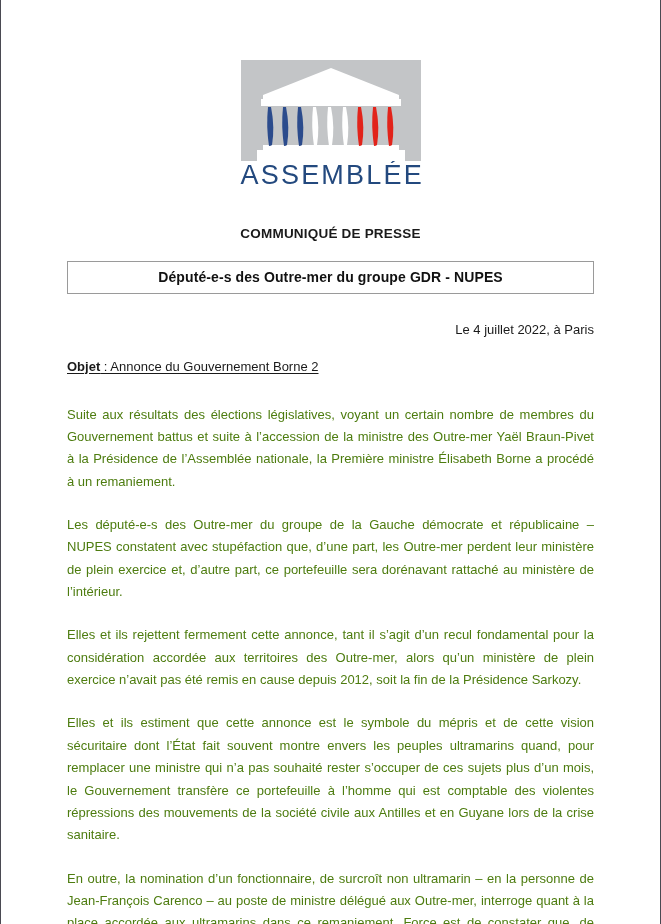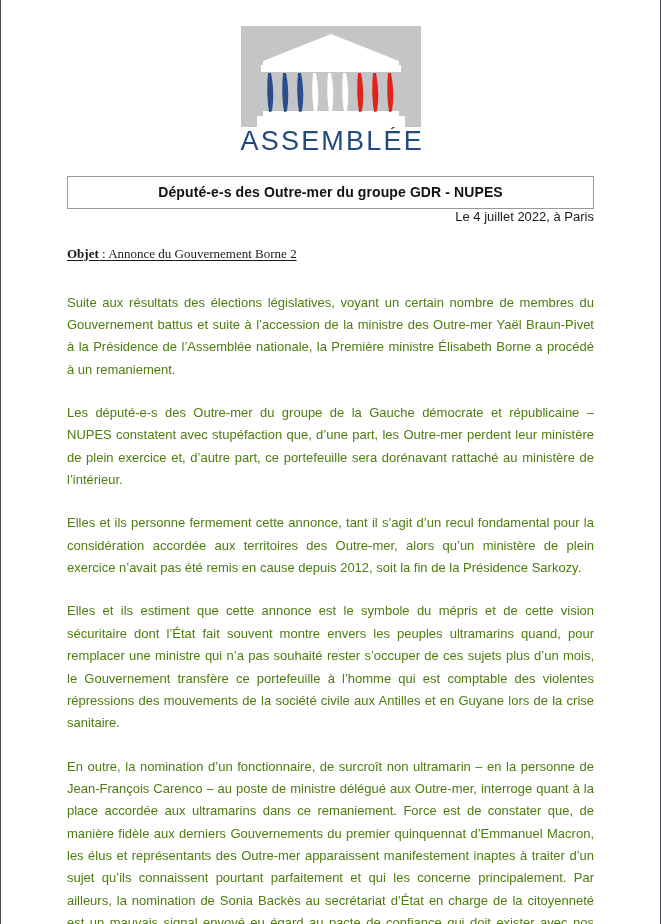--- a/index.html
+++ b/index.html
@@ -21,20 +21,21 @@
     border-right: 1px solid #4a4a52;
     overflow: hidden;
   }
 
   
   .logo-wrap {
     width: 100%;
     padding-top: 26px;
     display: flex;
     justify-content: center;
+    margin-top: 34px;
   }
   .logo {
     width: 180px;
     position: relative;
   }
   .logo-emblem {
     position: relative;
     width: 180px;
     height: 101px;
     background: #c3c5c7;
@@ -77,32 +78,32 @@
     border: 1px solid #9a9a9a;
     text-align: center;
     padding: 7px 6px 8px;
     font-weight: bold;
     font-size: 14px;
     color: #111111;
     letter-spacing: 0.1px;
   }
 
   .date-line {
+    margin-top: 28px;
     text-align: right;
     font-size: 13px;
     color: #1a1a1a;
   }
 
   .subject-line {
     margin-top: 22px;
     font-size: 13px;
     color: #1a1a1a;
     text-decoration: underline;
     text-underline-offset: 2px;
-    font-family: Liberation Serif, serif;
   }
   .subject-line .subject-label { font-weight: bold; }
 
   .paragraphs {
     margin-top: 30px;
   }
   .paragraphs p {
     margin: 0 0 21px 0;
     font-size: 13px;
     line-height: 1.72;
@@ -146,31 +147,32 @@
         </svg>
       </div>
       <div class="logo-text">
         <div class="line1">ASSEMBLÉE</div>
       </div>
     </div>
   </div>
 
   <div class="content">
 
+    <div class="press-heading">COMMUNIQUÉ DE PRESSE</div>
 
     <div class="title-box">Député-e-s des Outre-mer du groupe GDR - NUPES</div>
 
     <div class="date-line">Le 4 juillet 2022, à Paris</div>
 
     <div class="subject-line">
       <span class="subject-label">Objet</span><span> : Annonce du Gouvernement Borne 2</span>
     </div>
 
     <div class="paragraphs">
       <p>Suite aux résultats des élections législatives, voyant un certain nombre de membres du Gouvernement battus et suite à l’accession de la ministre des Outre-mer Yaël Braun-Pivet à la Présidence de l’Assemblée nationale, la Première ministre Élisabeth Borne a procédé à un remaniement.</p>
       <p>Les député-e-s des Outre-mer du groupe de la Gauche démocrate et républicaine – NUPES constatent avec stupéfaction que, d’une part, les Outre-mer perdent leur ministère de plein exercice et, d’autre part, ce portefeuille sera dorénavant rattaché au ministère de l’intérieur.</p>
-      <p>Elles et ils personne fermement cette annonce, tant il s’agit d’un recul fondamental pour la considération accordée aux territoires des Outre-mer, alors qu’un ministère de plein exercice n’avait pas été remis en cause depuis 2012, soit la fin de la Présidence Sarkozy.</p>
+      <p>Elles et ils rejettent fermement cette annonce, tant il s’agit d’un recul fondamental pour la considération accordée aux territoires des Outre-mer, alors qu’un ministère de plein exercice n’avait pas été remis en cause depuis 2012, soit la fin de la Présidence Sarkozy.</p>
       <p>Elles et ils estiment que cette annonce est le symbole du mépris et de cette vision sécuritaire dont l’État fait souvent montre envers les peuples ultramarins quand, pour remplacer une ministre qui n’a pas souhaité rester s’occuper de ces sujets plus d’un mois, le Gouvernement transfère ce portefeuille à l’homme qui est comptable des violentes répressions des mouvements de la société civile aux Antilles et en Guyane lors de la crise sanitaire.</p>
       <p>En outre, la nomination d’un fonctionnaire, de surcroît non ultramarin – en la personne de Jean-François Carenco – au poste de ministre délégué aux Outre-mer, interroge quant à la place accordée aux ultramarins dans ce remaniement. Force est de constater que, de manière fidèle aux derniers Gouvernements du premier quinquennat d’Emmanuel Macron, les élus et représentants des Outre-mer apparaissent manifestement inaptes à traiter d’un sujet qu’ils connaissent pourtant parfaitement et qui les concerne principalement. Par ailleurs, la nomination de Sonia Backès au secrétariat d’État en charge de la citoyenneté est un mauvais signal envoyé eu égard au pacte de confiance qui doit exister avec nos concitoyens de la</p>
     </div>
 
   </div>
 </div>
 
 </body></html>

